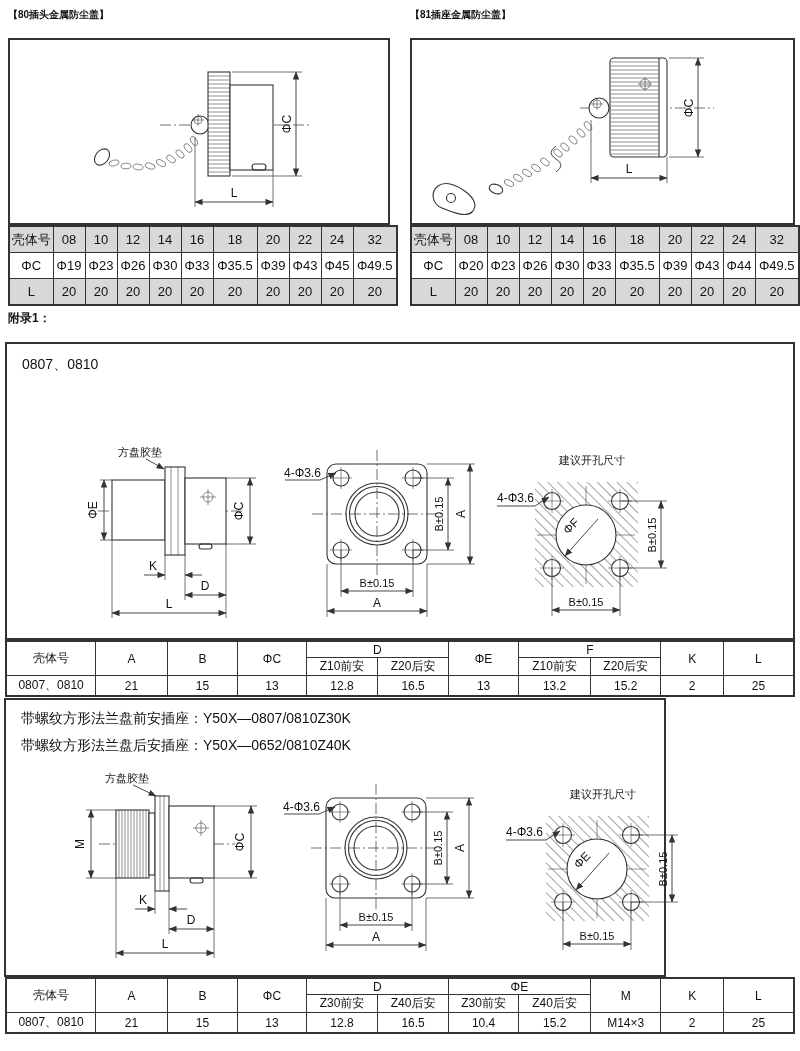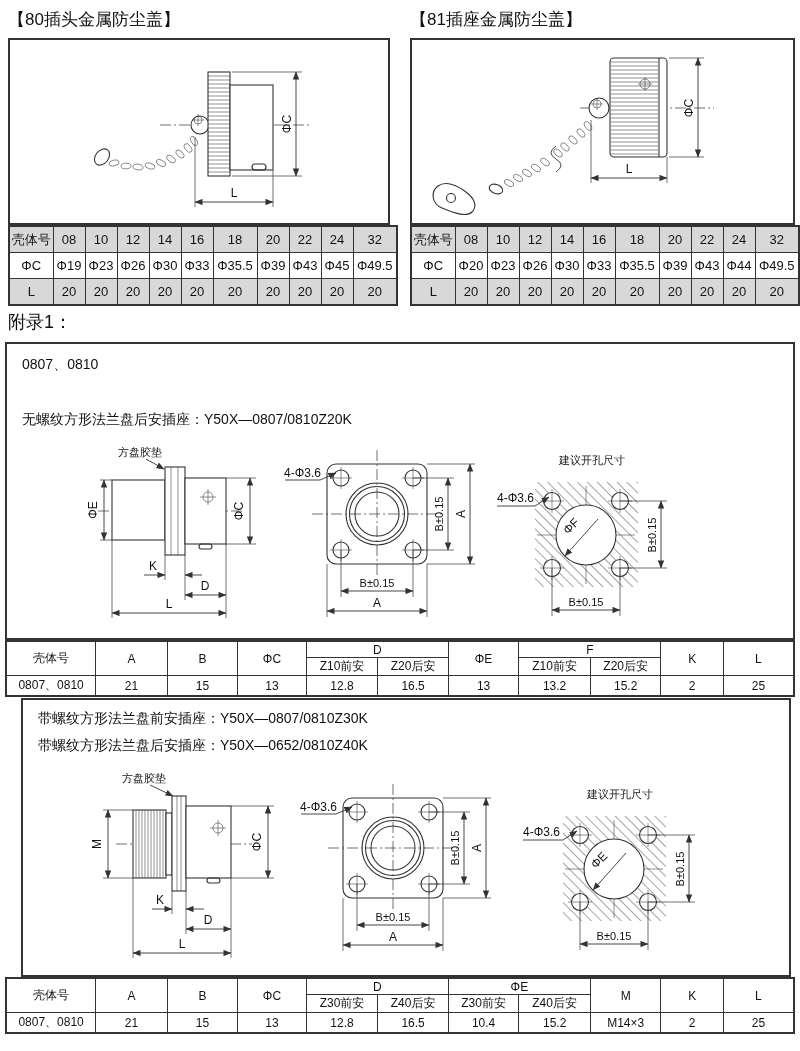--- a/index.html
+++ b/index.html
@@ -1,28 +1,28 @@
 <!DOCTYPE html>
 <html><head>
 <meta charset="utf-8">
 <style>
   html,body{margin:0;padding:0;background:#fff;}
   .page{position:relative;width:800px;height:1051px;background:#fff;overflow:hidden;
         font-family:"Liberation Sans","DejaVu Sans",sans-serif;color:#111;}
-  .panel-title{position:absolute;font-size:17px;white-space:nowrap;}
+  .panel-title{position:absolute;font-size:10px;white-space:nowrap;font-weight:bold;}
   .draw-box{position:absolute;border:2px solid #333;box-sizing:border-box;background:#fff;}
   .cap-table{position:absolute;border-collapse:collapse;table-layout:fixed;font-size:13px;
              text-align:center;border:2px solid #333;background:#fff;}
   .cap-table td{border:1px solid #333;height:25px;padding:0;overflow:hidden;white-space:nowrap;}
   .cap-table tr.g td{background:#d8d8d8;}
   .dim-table{position:absolute;border-collapse:collapse;table-layout:fixed;font-size:12px;
              text-align:center;border:2px solid #333;background:#fff;}
   .dim-table td{border:1px solid #333;padding:0;height:15px;overflow:hidden;white-space:nowrap;}
   .dim-table tr.data td{height:19px;}
-  .appendix{position:absolute;font-size:18px;font-weight:normal;}
+  .appendix{position:absolute;font-size:12px;font-weight:bold;}
   .sec-box{position:absolute;border:2px solid #333;box-sizing:border-box;background:#fff;}
   .sec-text{position:absolute;font-size:14px;white-space:nowrap;}
   .sv{position:absolute;}
   svg text{font-family:"Liberation Sans","DejaVu Sans",sans-serif;fill:#111;}
   .ln{stroke:#333;stroke-width:1.1;fill:none;}
   .fw{stroke:#333;stroke-width:1.1;fill:#fff;}
   .thin{stroke:#333;stroke-width:0.55;fill:none;}
   .cl{stroke:#333;stroke-width:0.7;fill:none;stroke-dasharray:11 3 2 3;}
   .ext{stroke:#333;stroke-width:0.7;fill:none;}
   .dim{stroke:#333;stroke-width:0.9;fill:none;}
@@ -246,21 +246,20 @@
       <td>20</td>
       <td>20</td>
     </tr>
   </tbody>
     </table>
 
   <div class="appendix" style="left:8px;top:310px;">附录1：</div>
 
   <div class="sec-box" style="left:5px;top:342px;width:790px;height:298px;">
     <div class="sec-text" style="left:15px;top:12px;">0807、0810</div>
-    <div class="sec-text" style="left:15px;top:67px;">无螺纹方形法兰盘后安插座：Y50X—0807/0810Z20K</div>
 
     <svg class="sv" style="left:75px;top:96px;" width="250" height="190" viewBox="0 0 250 190">
       <defs>
           <marker id="a3" viewBox="0 0 10 8" refX="9.5" refY="4" markerWidth="9" markerHeight="7" orient="auto-start-reverse">
             <path d="M0 0L10 4L0 8z" fill="#333"></path>
           </marker>
         </defs>
       <line class="cl" x1="16" y1="71" x2="162" y2="71"></line>
       <text class="lblcn" x="36" y="16">方盘胶垫</text>
       <line class="dim" x1="64" y1="19" x2="82" y2="29" marker-end="url(#a3)"></line>
@@ -434,21 +433,21 @@
       <td>16.5</td>
       <td>13</td>
       <td>13.2</td>
       <td>15.2</td>
       <td>2</td>
       <td>25</td>
     </tr>
   </tbody>
     </table>
 
-  <div class="sec-box" style="left:21px;top:698px;width:770px;height:279px;">
+  <div class="sec-box" style="left:4px;top:698px;width:662px;height:279px;">
     <div class="sec-text" style="left:15px;top:10px;">带螺纹方形法兰盘前安插座：Y50X—0807/0810Z30K</div>
     <div class="sec-text" style="left:15px;top:37px;">带螺纹方形法兰盘后安插座：Y50X—0652/0810Z40K</div>
 
     <svg class="sv" style="left:55px;top:68px;" width="260" height="200" viewBox="0 0 260 200">
       <defs>
           <marker id="a6" viewBox="0 0 10 8" refX="9.5" refY="4" markerWidth="9" markerHeight="7" orient="auto-start-reverse">
             <path d="M0 0L10 4L0 8z" fill="#333"></path>
           </marker>
         </defs>
       <line class="cl" x1="38" y1="76" x2="174" y2="76"></line>

